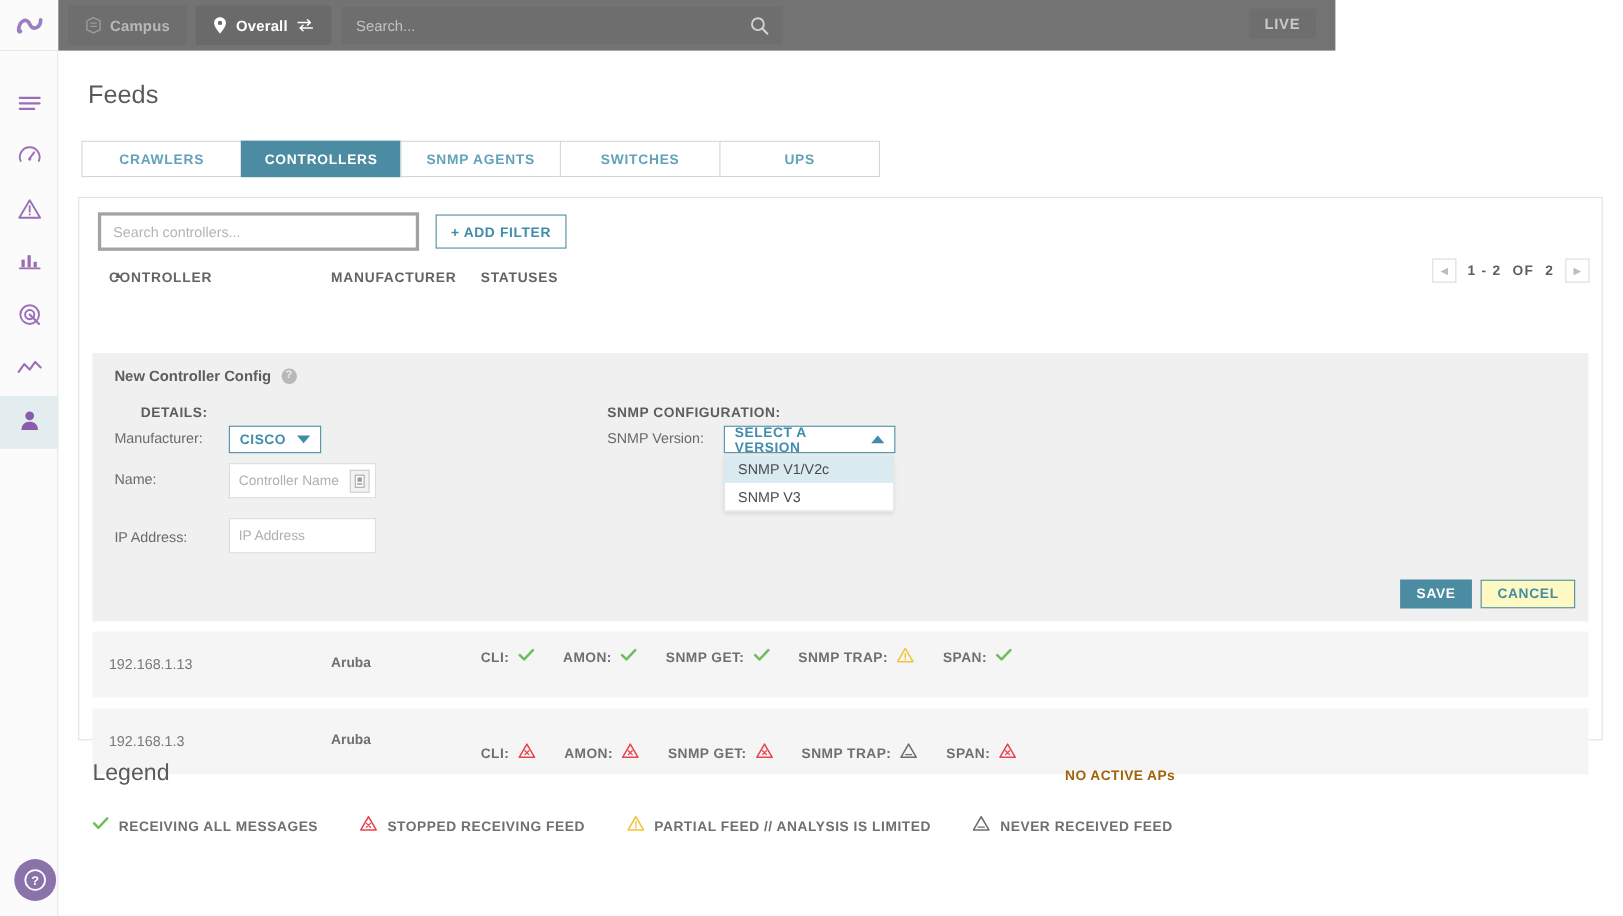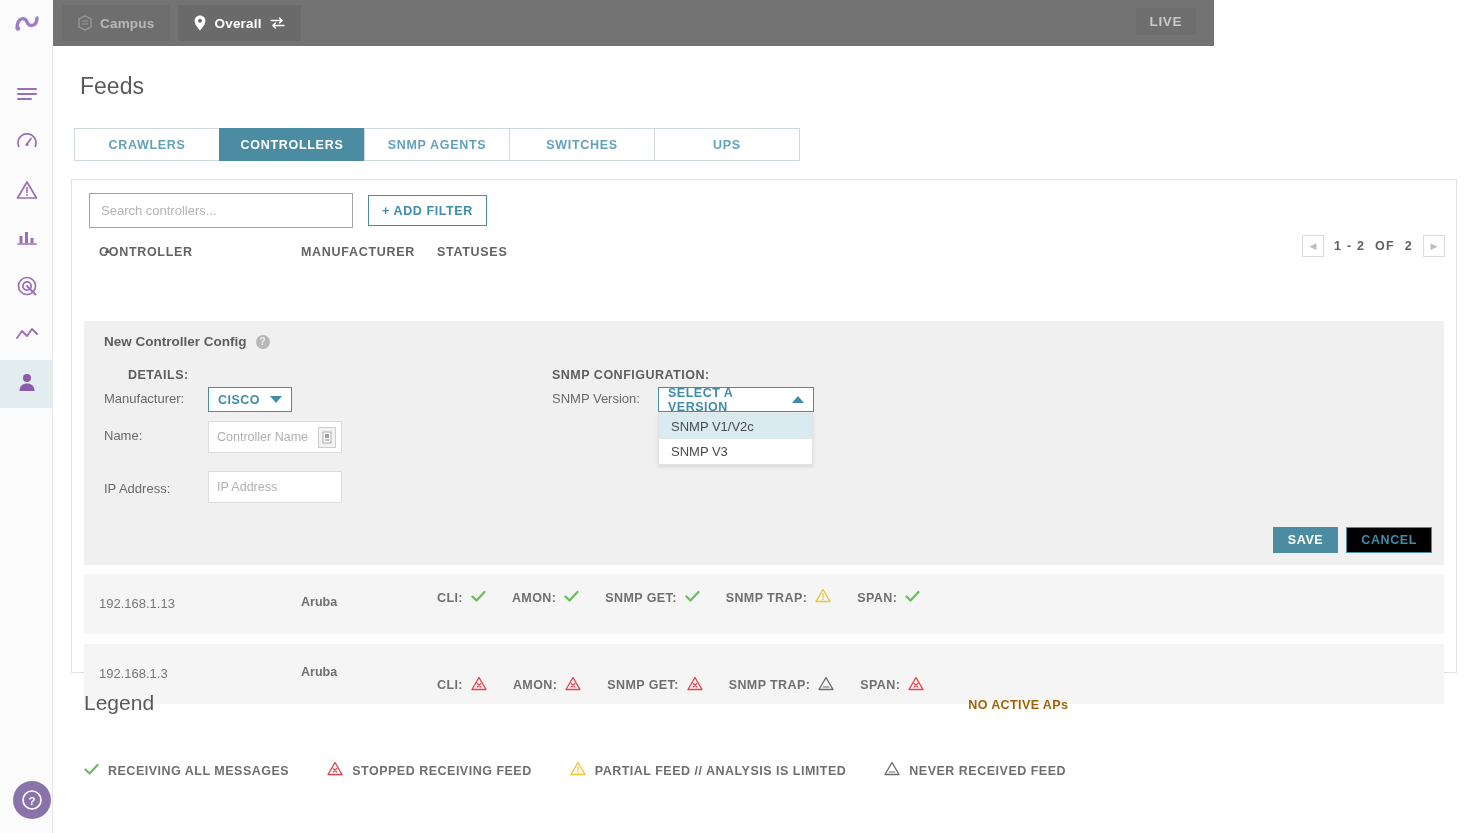--- a/index.html
+++ b/index.html
@@ -79,21 +79,21 @@
   }
   .tab.active { background: #4c8ca3; border-color: #4c8ca3; color: #ffffff; }
 
   
   .card {
     position: absolute; left: 18px; top: 133px; width: 1386px; height: 494px;
     background: #ffffff; border: 1px solid #e2e2e2;
   }
   .toolbar { position: absolute; left: 17px; top: 13px; display: flex; align-items: center; }
   .ctrl-search {
-    width: 264px; height: 35px; border: 1px solid #a3a3a3; background: #fff;
+    width: 292px; height: 35px; border: 3px solid #a3a3a3; background: #fff;
     padding: 0 11px; font-size: 13px; color: #555; outline: none;
     font-family: inherit;
   }
   .ctrl-search::placeholder { color: #b4b4b4; }
   .add-filter {
     margin-left: 15px; height: 31px; padding: 0 13px;
     border: 1px solid #4c8ca3; background: #fff; color: #3f8cab;
     font-size: 12.5px; font-weight: bold; letter-spacing: .6px;
     display: flex; align-items: center; font-family: inherit; cursor: pointer;
   }
@@ -173,21 +173,21 @@
   }
   .dd-item.hl { background: #d9eaf1; }
 
   .btn-row { position: absolute; right: 12px; bottom: 12px; display: flex; gap: 8px; }
   .btn {
     height: 26px; padding: 0 14px; font-size: 12.5px; font-weight: bold;
     letter-spacing: .6px; display: flex; align-items: center;
     font-family: inherit; cursor: pointer; margin-top: 47px;
   }
   .btn-primary { background: #4c8ca3; color: #ffffff; border: 1px solid #4c8ca3; }
-  .btn-ghost { background: #000000; color: #3f8cab; border: 1px solid #4c8ca3; }
+  .btn-ghost { background: #fef9c3; color: #3f8cab; border: 1px solid #4c8ca3; }
 
   
   .drow {
     position: absolute; left: 12px; width: 1360px; height: 60px;
     background: #f5f5f5;
   }
   .drow .ip { position: absolute; left: 15px; top: 22px; font-size: 13px; color: #787878; }
   .drow .mfr { position: absolute; left: 217px; top: 21px; font-size: 12.5px; color: #6f6f6f; font-weight: bold; }
   .statgrp { position: absolute; top: 14px; display: flex; align-items: center; }
   .stat { display: flex; align-items: center; gap: 8px; margin-right: 26px; }
@@ -195,21 +195,21 @@
   .note { font-size: 12.5px; font-weight: bold; color: #a16207; letter-spacing: .4px; margin-left: 18px; margin-top: 40px; }
 
   
   .legend-title {
     position: absolute; left: 31px; top: 645px;
     font-size: 21px; color: #5a5a5a;
   }
   .legend-row {
     position: absolute; left: 31px; top: 695px; display: flex; align-items: center;
   }
-  .leg-item { display: flex; align-items: center; gap: 9px; margin-right: 38px; margin-top: 20px; }
+  .leg-item { display: flex; align-items: center; gap: 9px; margin-right: 38px; }
   .leg-item .lt {
     font-size: 12.5px; font-weight: bold; color: #6f6f6f; letter-spacing: .5px;
   }
 </style>
 </head>
 <body>
 
 <div class="topbar">
   <div class="logo-cell">
     <svg class="logo-glyph" viewBox="0 0 28 28">
@@ -236,20 +236,29 @@
         </svg>
     </span>
     <span>Overall</span>
     <span class="ic">
       <svg width="15" height="12" viewBox="0 0 15 12">
           <path d="M1 3.5h11M9.5 1l2.7 2.5-2.7 2.5M14 8.5H3M5.5 6L2.8 8.5 5.5 11" fill="none" stroke="#ffffff" stroke-width="1.3" stroke-linecap="round" stroke-linejoin="round"></path>
         </svg>
     </span>
   </div>
 
+  <div class="searchwrap">
+    <input type="text" placeholder="Search..." style="">
+    <span class="search-ic">
+      <svg width="17" height="17" viewBox="0 0 17 17">
+          <circle cx="7" cy="7" r="5.4" fill="none" stroke="#d4d4d4" stroke-width="1.7"></circle>
+          <path d="M11 11l4.6 4.6" stroke="#d4d4d4" stroke-width="1.9" stroke-linecap="round"></path>
+        </svg>
+    </span>
+  </div>
 
   <div class="live-btn">
     <span>LIVE</span>
   </div>
 </div>
 
 <div class="rail">
   <div class="rail-item" style="margin-top:26px;">
     <span>
       <svg width="22" height="16" viewBox="0 0 22 16">

